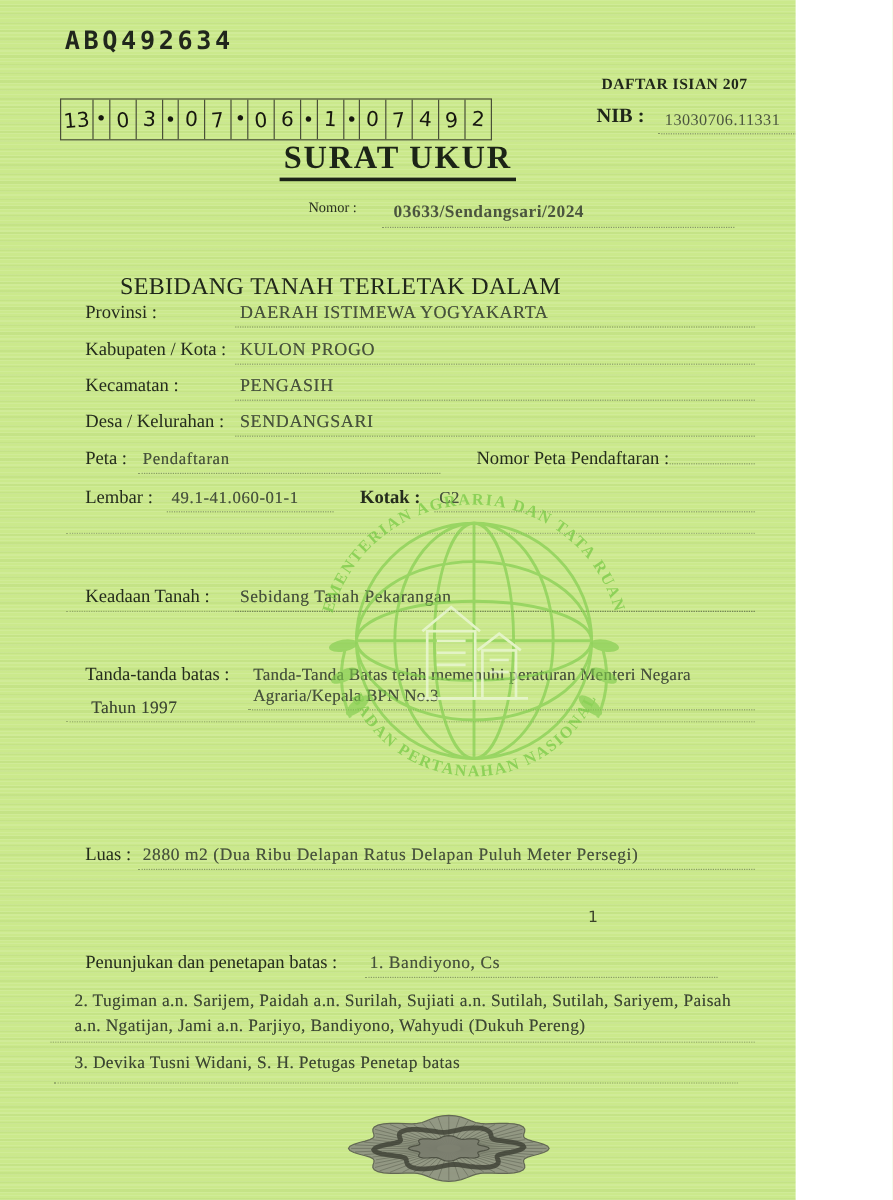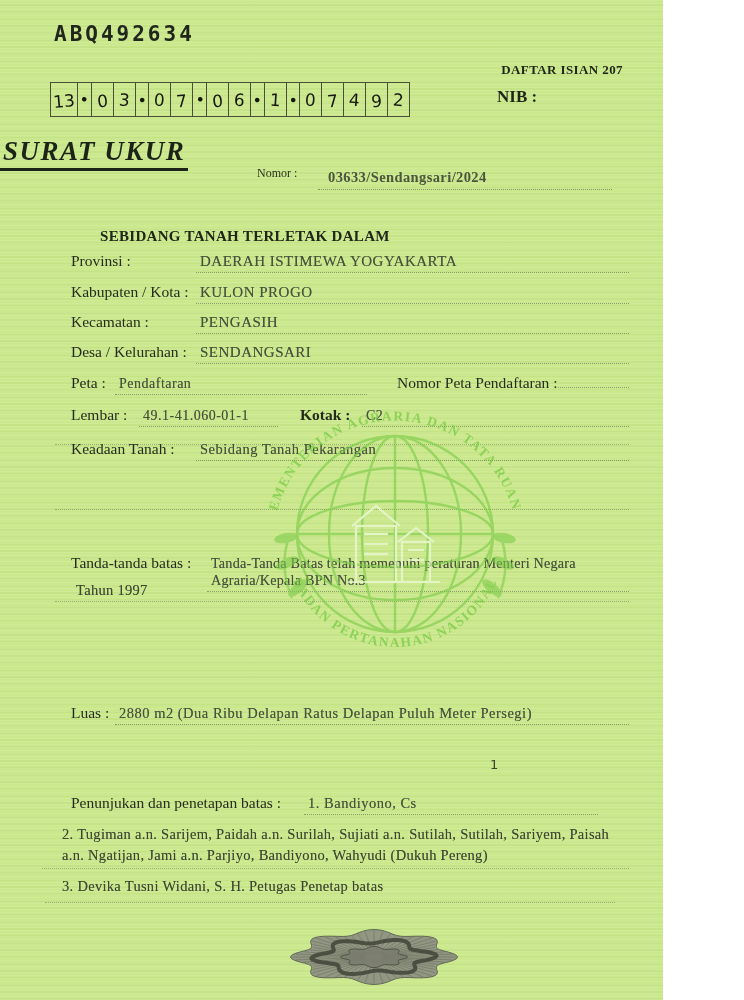--- a/index.html
+++ b/index.html
@@ -42,35 +42,35 @@
   .cell:nth-child(odd) .hw{transform:rotate(-5deg) translateY(1px);}
   .cell:nth-child(even) .hw{transform:rotate(4deg);}
   .dot .hw{font-size:13px;font-weight:bold;transform:translateY(1px);}
   .nib-label{left:497px;top:87px;font-weight:bold;font-size:17px;color:#1f2619;}
   .nib-value{
     left:548px;top:92px;width:158px;
     font-size:13.5px;color:#4b553e;letter-spacing:.4px;
     border-bottom:1px dotted rgba(90,105,70,.65);
     padding:0 0 3px 6px;
   }
-  .title-wrap{left:0;right:0;top:136px;font-style:italic;}
+  .title-wrap{left:0;right:0;top:116px;text-align:center;}
   .doc-title{
     display:inline-block;font-weight:bold;font-size:27px;letter-spacing:1.5px;
     color:#1c2417;border-bottom:3px solid #1c2417;padding:0 3px 1px 3px;
   }
   .nomor-label{left:257px;top:166px;font-size:12px;color:#29301f;}
   .nomor-value{
     left:318px;top:169px;width:284px;
     font-size:14.5px;color:#4b553e;letter-spacing:.4px;
     border-bottom:1px dotted rgba(90,105,70,.65);
     padding:0 0 3px 10px;
     font-weight:bold;
   }
   .section-heading{
-    left:100px;top:228px;font-weight:bold;font-size:15px;letter-spacing:.3px;color:#20271a;
+    left:100px;top:228px;font-weight:normal;font-size:20px;letter-spacing:.3px;color:#20271a;
   }
   .row{
     left:55px;right:34px;display:flex;align-items:baseline;
   }
   .lbl{font-size:15.5px;color:#252c1d;flex:none;margin-left:16px;}
   .val{
     font-size:15px;color:#47523c;letter-spacing:.5px;
     border-bottom:1.5px dotted rgba(90,105,70,.6);
     padding:0 0 2px 4px;
     text-shadow:0 0 .5px rgba(71,82,60,.6);
@@ -148,20 +148,21 @@
       </div>
     <div class="cell">
         <span class="hw">9</span>
       </div>
     <div class="cell">
         <span class="hw">2</span>
       </div>
   </div>
 
   <div class="abs nib-label">NIB :</div>
+  <div class="abs nib-value">13030706.11331</div>
 
   <div class="abs title-wrap">
     <span class="doc-title">SURAT UKUR</span>
   </div>
   <div class="abs nomor-label">Nomor :</div>
   <div class="abs nomor-value">03633/Sendangsari/2024</div>
 
   <div class="abs section-heading">SEBIDANG TANAH TERLETAK DALAM</div>
 
   <div class="abs row" style="top:252px">
@@ -187,21 +188,21 @@
     <span class="val fill"></span>
   </div>
   <div class="abs row" style="top:406px">
     <span class="lbl" style="width:68px">Lembar :</span>
     <span class="val" style="width:135px;font-size:14px">49.1-41.060-01-1</span>
     <span class="lbl" style="width:62px;padding-left:6px;font-weight:bold">Kotak :</span>
     <span class="val fill" style="font-size:14px">C2</span>
   </div>
   <div class="abs rule" style="left:55px;right:34px;top:443px"></div>
 
-  <div class="abs row" style="top:440px">
+  <div class="abs row" style="top:489px">
     <span class="lbl" style="width:125px">Keadaan Tanah :</span>
     <span class="val fill" style="font-size:14.5px">Sebidang Tanah Pekarangan</span>
   </div>
   <div class="abs rule" style="left:55px;right:34px;top:508px"></div>
 
   <div class="abs row" style="top:554px">
     <span class="lbl" style="width:136px">Tanda-tanda batas :</span>
     <span class="val fill" style="font-size:14.2px;letter-spacing:.2px">Tanda-Tanda Batas telah memenuhi peraturan Menteri Negara Agraria/Kepala BPN No.3</span>
   </div>
   <div class="abs para" style="left:76px;top:580px">Tahun 1997</div>

